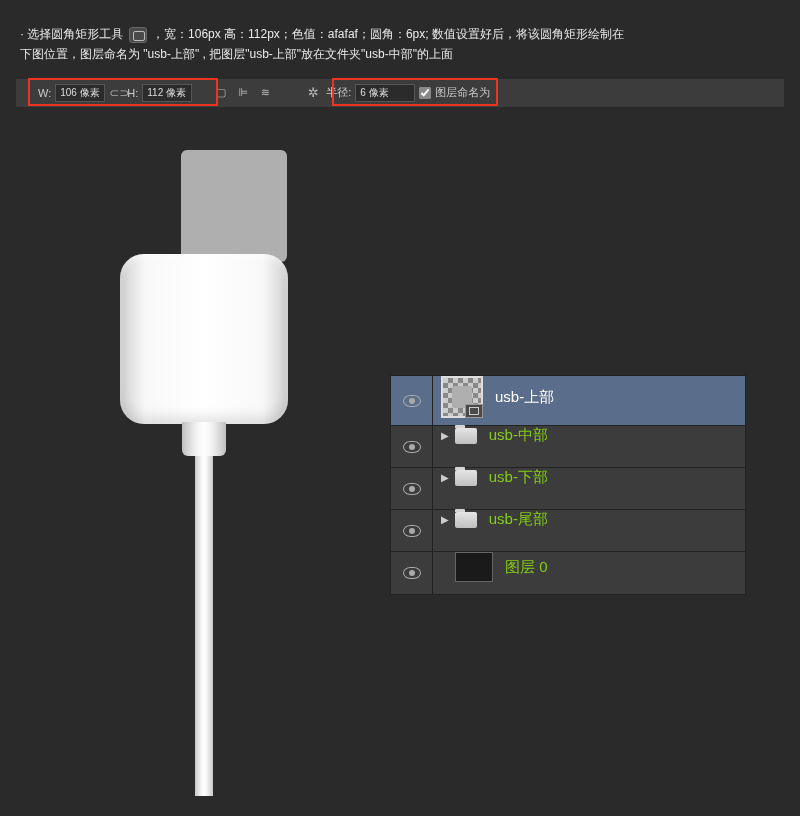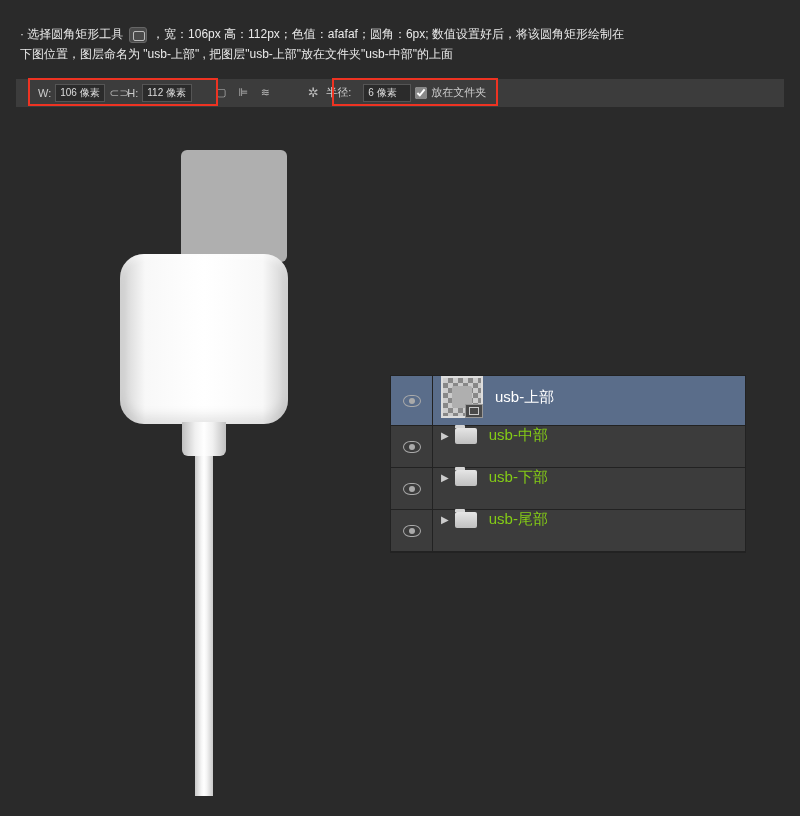--- a/index.html
+++ b/index.html
@@ -274,23 +274,23 @@
 
   <div class="tbgroup" style="margin-left:8px;">
     <span class="tb-iconbtn">▢</span>
     <span class="tb-iconbtn">⊫</span>
     <span class="tb-iconbtn">≋</span>
   </div>
 
   <div class="tbgroup" style="margin-left:18px;">
     <span class="tb-iconbtn tb-gear">✲</span>
     <span class="tb-label">半径:</span>
-    <input class="tb-input" style="width: 48px; margin-left: 8px;" value="6 像素">
+    <input class="tb-input" style="width: 60px;" value="6 像素">
     <input type="checkbox" class="tb-check" checked="" style="">
-    <span class="tb-label">放在文件夹</span>
+    <span class="tb-label">图层命名为</span>
   </div>
 </div>
 
 <div class="canvas-area">
   <div class="usb-cable">
     <div class="usb-top"></div>
     <div class="usb-middle"></div>
     <div class="usb-bottom"></div>
     <div class="usb-tail"></div>
   </div>
@@ -337,14 +337,24 @@
     <div class="eye-col">
       <div class="eye-icon"></div>
     </div>
     <div class="thumb-col">
       <span class="arrow-icon">▶</span>
       <div class="folder-icon"></div>
       <span class="layer-name">usb-尾部</span>
     </div>
   </div>
 
+  <div class="layer-row" style="border-bottom:none">
+    <div class="eye-col">
+      <div class="eye-icon"></div>
+    </div>
+    <div class="thumb-col">
+      <span style="width:14px;display:inline-block"></span>
+      <div class="layer-thumb dark"></div>
+      <span class="layer-name">图层 0</span>
+    </div>
+  </div>
 
 </div>
 
 </body></html>

